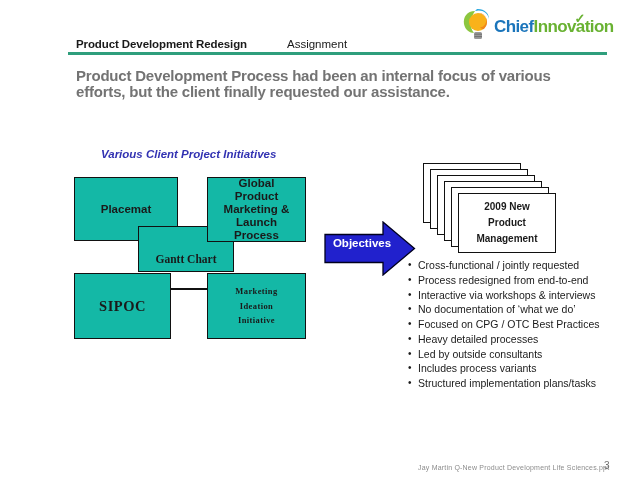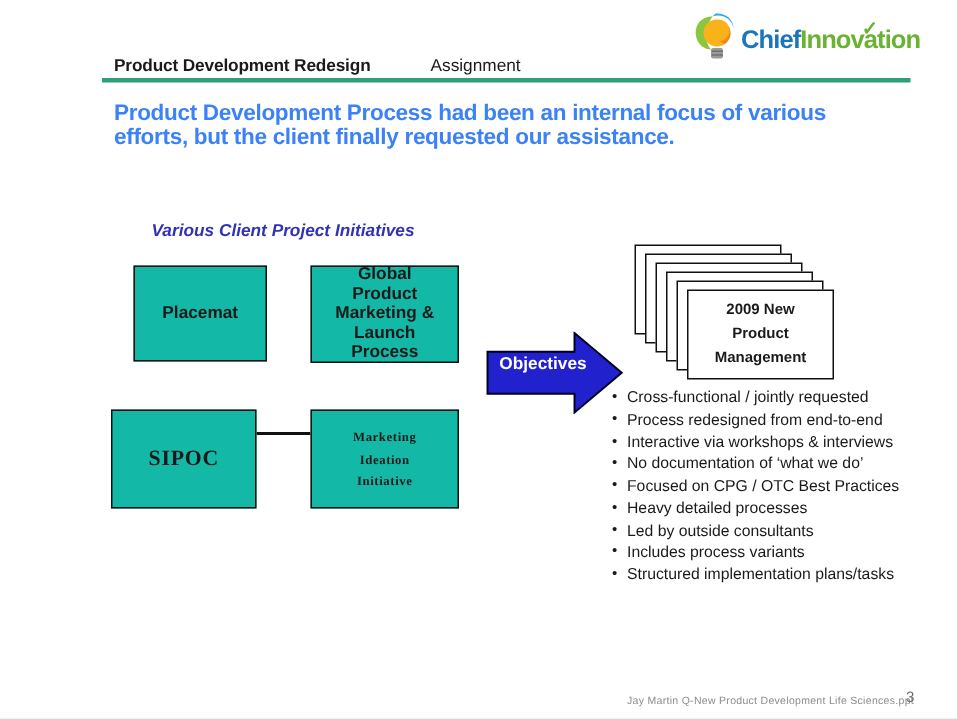--- a/index.html
+++ b/index.html
@@ -17,27 +17,27 @@
 
   
   .logo{left:461px;top:8px;display:flex;align-items:center;}
   .logo-text{margin-left:3px;font-size:17px;font-weight:bold;letter-spacing:-0.6px;white-space:nowrap;}
   .logo-chief{color:#1b75bb;}
   .logo-innov{color:#69b232;position:relative;display:inline-block;margin-left:0;}
   .logo-check{position:absolute;left:41px;top:-6px;font-size:13px;font-weight:bold;color:#69b232;}
 
   
   .title{left:76px;top:68px;width:552px;font-size:15px;font-weight:bold;
-         line-height:16.2px;letter-spacing:-0.2px;color:#3b82f6;}
+         line-height:16.2px;letter-spacing:-0.2px;color:#737373;}
 
   
   .caption{left:101px;top:148px;font-size:11.5px;font-weight:bold;font-style:italic;color:#3232b2;}
   .box{position:absolute;background:#14b8a6;border:1.5px solid #111;box-sizing:border-box;
        display:flex;flex-direction:column;align-items:center;justify-content:center;text-align:center;}
-  .box-placemat{left:74px;top:177px;width:89px;height:64px;z-index:1;font-size:11.5px;font-weight:bold;margin-left:15px;}
+  .box-placemat{left:74px;top:177px;width:104px;height:64px;z-index:1;font-size:11.5px;font-weight:bold;}
   .box-global{left:207px;top:177px;width:99px;height:65px;z-index:3;font-size:11.5px;font-weight:bold;line-height:13px;}
   .box-gantt{left:138px;top:226px;width:96px;height:46px;z-index:2;
              font-family:"Liberation Serif",serif;font-size:11.5px;font-weight:bold;
              justify-content:flex-end;padding-bottom:6px;}
   .box-sipoc{left:74px;top:273px;width:97px;height:66px;z-index:4;
              font-family:"Liberation Serif",serif;font-size:14.5px;font-weight:bold;letter-spacing:0.5px;}
   .box-marketing{left:207px;top:273px;width:99px;height:66px;z-index:4;
              font-family:"Liberation Serif",serif;font-size:8.5px;font-weight:bold;
              line-height:14.5px;letter-spacing:0.4px;}
   .connector{left:171px;top:288px;width:36px;height:2px;background:#111;z-index:0;}
@@ -89,20 +89,21 @@
 efforts, but the client finally requested our assistance.</div>
 
   <div class="abs caption">Various Client Project Initiatives</div>
 
   <div class="box box-placemat">Placemat</div>
   <div class="box box-global pre">Global
 Product
 Marketing &amp;
 Launch
 Process</div>
+  <div class="box box-gantt">Gantt Chart</div>
   <div class="box box-sipoc">SIPOC</div>
   <div class="box box-marketing pre">Marketing
 Ideation
 Initiative</div>
   <div class="abs connector"></div>
 
   <div class="abs arrow-svg">
     <svg width="92" height="55" viewBox="0 0 92 55">
       <polygon points="1,13.5 59,13.5 59,1 90.5,27.5 59,54 59,41.5 1,41.5" fill="#2121cd" stroke="#00001e" stroke-width="1.3"></polygon>
     </svg>

